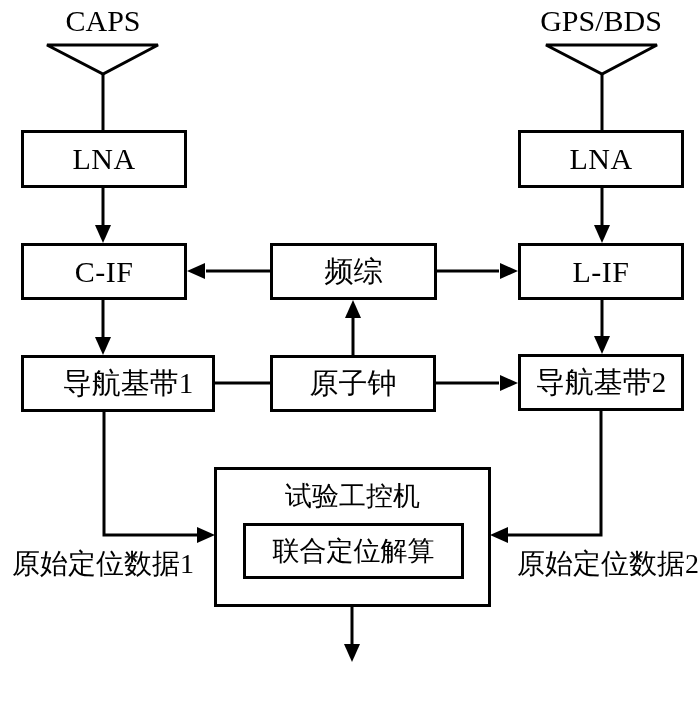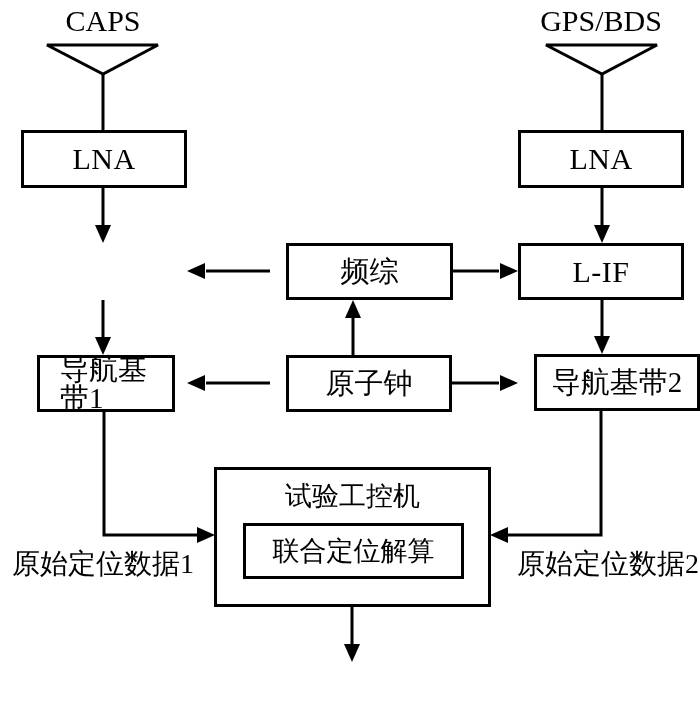--- a/index.html
+++ b/index.html
@@ -28,29 +28,29 @@
     box-sizing: border-box;
     border: 3px solid #000000;
     background: #ffffff;
     display: flex;
     align-items: center;
     justify-content: center;
     text-align: left;
     line-height: 1;
   }
   .latin { font-size: 30px; letter-spacing: 0.5px; }
-  .cjk   { font-size: 29px; margin-left: 16px; }
+  .cjk   { font-size: 29px; }
   .cjk-sm{ font-size: 27px; }
 
   .lna-left  { left: 21px;  top: 130px; width: 166px; height: 58px; }
   .lna-right { left: 518px; top: 130px; width: 166px; height: 58px; }
   .c-if      { left: 21px;  top: 243px; width: 166px; height: 57px; }
   .freq      { left: 270px; top: 243px; width: 167px; height: 57px; }
   .l-if      { left: 518px; top: 243px; width: 166px; height: 57px; }
-  .bb1       { left: 21px;  top: 355px; width: 138px; height: 57px; padding-left: 20px; }
+  .bb1       { left: 21px;  top: 355px; width: 194px; height: 57px; padding-left: 20px; }
   .clock     { left: 270px; top: 355px; width: 166px; height: 57px; }
   .bb2       { left: 518px; top: 354px; width: 166px; height: 57px; }
   .analysis  { left: 269px; top: 662px; width: 168px; height: 57px; }
 
   .pc {
     left: 214px; top: 467px; width: 277px; height: 140px;
     display: block;
   }
   .pc-title {
     height: 52px;
@@ -134,20 +134,21 @@
       <polygon points="215,535 197,527 197,543"></polygon>
       <polygon points="490,535 508,527 508,543"></polygon>
       <polygon points="352,662 344,644 360,644"></polygon>
     </g>
   </svg>
 
   <div class="float-label caps-label">CAPS</div>
   <div class="float-label gps-label">GPS/BDS</div>
 
   <div class="box lna-left latin">LNA</div>
+  <div class="box c-if latin">C-IF</div>
   <div class="box bb1 cjk">导航基带1</div>
 
   <div class="box freq cjk">频综</div>
   <div class="box clock cjk">原子钟</div>
 
   <div class="box lna-right latin">LNA</div>
   <div class="box l-if latin">L-IF</div>
   <div class="box bb2 cjk">导航基带2</div>
 
   <div class="box pc">

